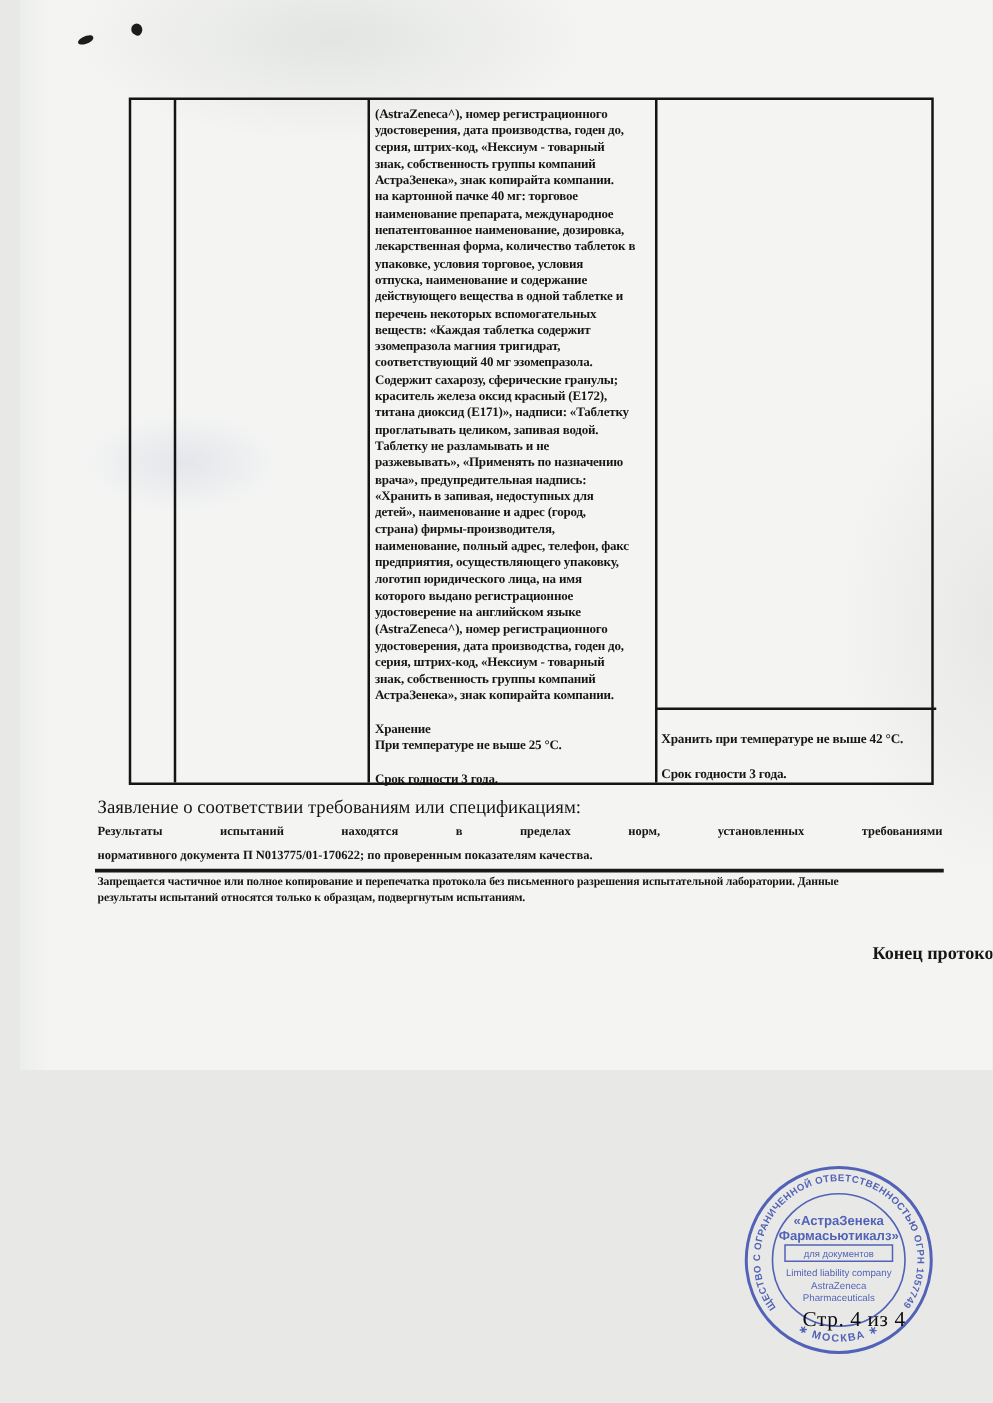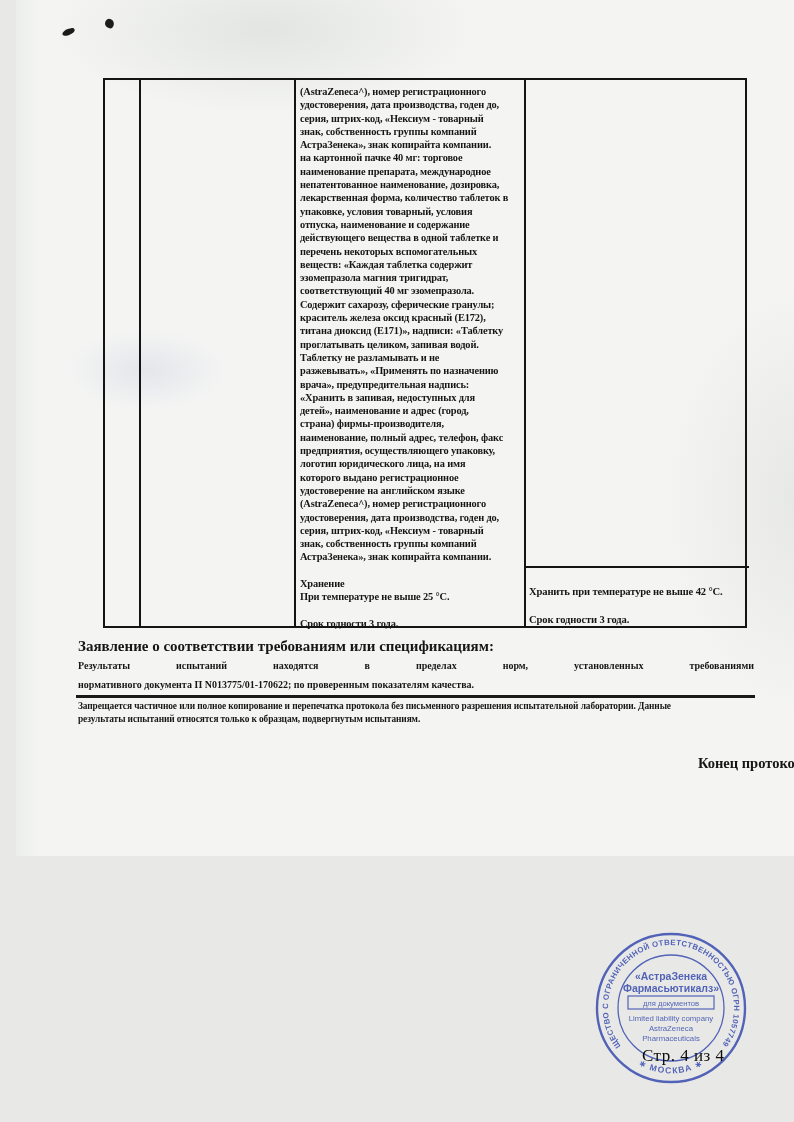--- a/index.html
+++ b/index.html
@@ -24,21 +24,21 @@
   .tbl { position:absolute; left:87px; top:78px; width:644px; height:550px; border:2px solid #141414; box-sizing:border-box; }
   .vline { position:absolute; top:0; width:2px; height:100%; background:#141414; }
   .v1 { left:34px; } .v2 { left:189px; } .v3 { left:419px; }
   .hline-right { position:absolute; left:419px; top:486px; width:225px; height:2px; background:#141414; }
   .main-cell { position:absolute; left:195px; top:5px; width:222px; }
   .main-cell .tline { font-size:10.4px; font-weight:700; line-height:13.3px; white-space:pre; letter-spacing:-0.15px; }
   .right-cell { position:absolute; left:424px; top:505px; width:218px; }
   .right-cell .tline { font-size:10.6px; font-weight:700; line-height:14px; white-space:pre; letter-spacing:-0.15px; }
   
   .statement { position:absolute; left:62px; top:637px; width:676px; }
-  .st-heading { font-size:15px; font-weight:700; line-height:19px; }
+  .st-heading { font-size:15px; font-weight:400; line-height:19px; }
   .st-line { font-size:10px; font-weight:700; line-height:19px; }
   .st-just { text-align:justify; text-align-last:justify; }
   .rule { position:absolute; left:60px; top:695px; width:679px; height:3px; background:#191919; }
   .disclaimer { position:absolute; left:62px; top:700px; width:690px; }
   .disclaimer .d-line { font-size:9.4px; font-weight:700; line-height:12.5px; white-space:nowrap; letter-spacing:-0.1px; }
   .end-note { position:absolute; left:0; top:755px; width:794px; text-align:right; font-size:14.5px; font-weight:700; }
   .page-num { position:absolute; left:626px; top:1046px; font-size:17px; font-weight:400; color:#0d0d0d; letter-spacing:.5px; }
   
   .stamp { position:absolute; left:566px; top:919px; width:178px; height:178px; opacity:.9; }
   .stamp svg { width:100%; height:100%; }
@@ -60,21 +60,21 @@
     <div class="main-cell">
         <div class="tline">(AstraZeneca^), номер регистрационного</div>
         <div class="tline">удостоверения, дата производства, годен до,</div>
         <div class="tline">серия, штрих-код, «Нексиум - товарный</div>
         <div class="tline">знак, собственность группы компаний</div>
         <div class="tline">АстраЗенека», знак копирайта компании.</div>
         <div class="tline">на картонной пачке 40 мг: торговое</div>
         <div class="tline">наименование препарата, международное</div>
         <div class="tline">непатентованное наименование, дозировка,</div>
         <div class="tline">лекарственная форма, количество таблеток в</div>
-        <div class="tline">упаковке, условия товарный, условия</div>
+        <div class="tline">упаковке, условия торговое, условия</div>
         <div class="tline">отпуска, наименование и содержание</div>
         <div class="tline">действующего вещества в одной таблетке и</div>
         <div class="tline">перечень некоторых вспомогательных</div>
         <div class="tline">веществ: «Каждая таблетка содержит</div>
         <div class="tline">эзомепразола магния тригидрат,</div>
         <div class="tline">соответствующий 40 мг эзомепразола.</div>
         <div class="tline">Содержит сахарозу, сферические гранулы;</div>
         <div class="tline">краситель железа оксид красный (Е172),</div>
         <div class="tline">титана диоксид (Е171)», надписи: «Таблетку</div>
         <div class="tline">проглатывать целиком, запивая водой.</div>

